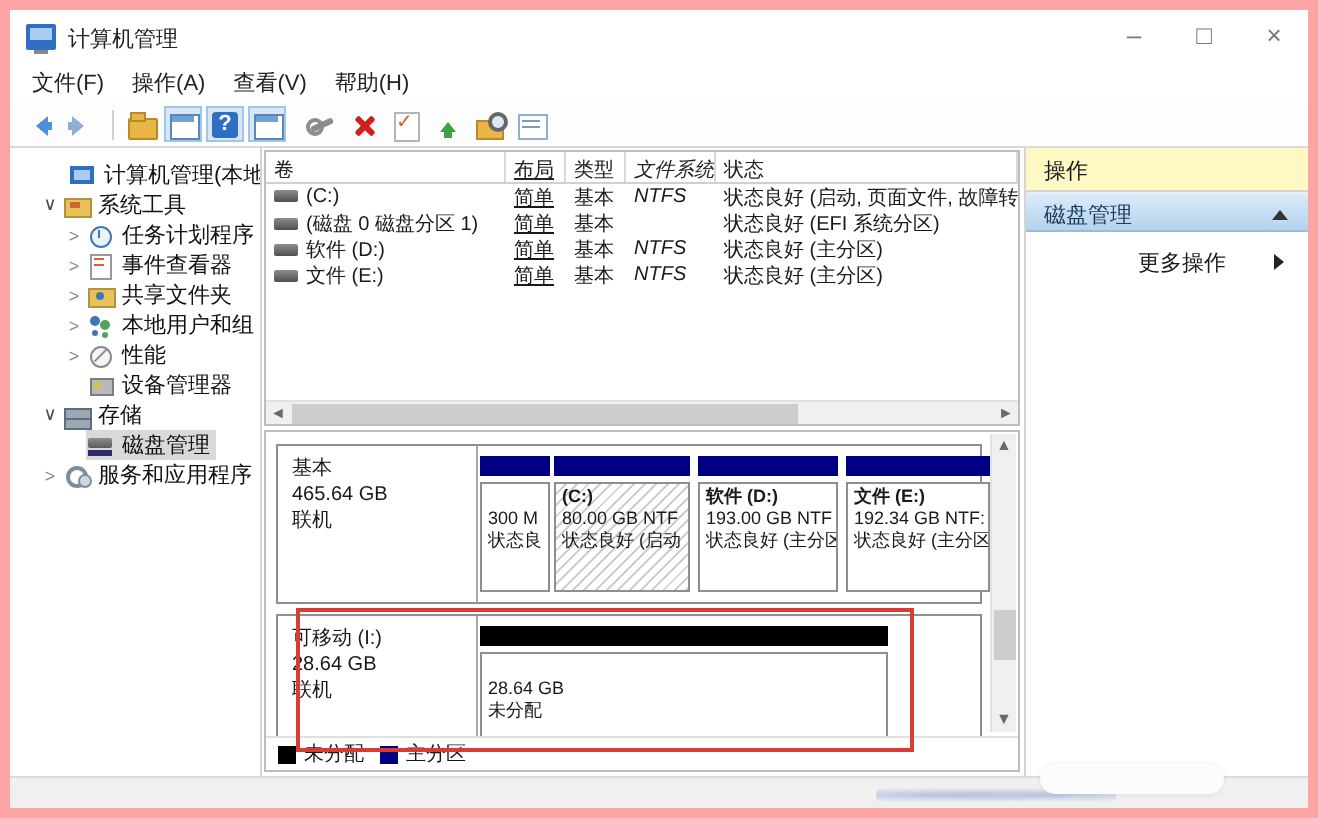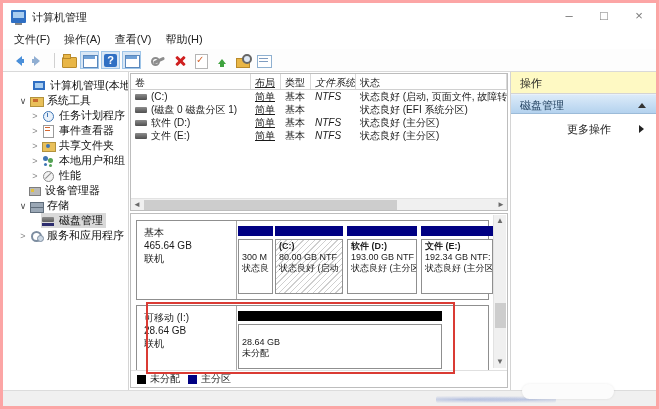--- a/index.html
+++ b/index.html
@@ -1,18 +1,18 @@
 <!DOCTYPE html>
 <html><head>
 <meta charset="utf-8">
 <style>
   * { margin:0; padding:0; box-sizing:border-box; }
   html,body { width:659px; height:409px; }
   body { font-family:"Liberation Sans","DejaVu Sans",sans-serif; font-size:11px; color:#1a1a1a; background:#fff; }
-  #win { position:relative; width:659px; height:409px; background:#fff; border:3px solid #fca5a5; overflow:hidden; }
+  #win { position:relative; width:659px; height:409px; background:#fff; border:5px solid #fca5a5; overflow:hidden; }
 
   
   #titlebar { position:absolute; left:0; top:0; right:0; height:27px; background:#fff; }
   #app-icon { position:absolute; left:8px; top:7px; width:15px; height:13px; background:#2f6fc3; border-radius:1px; }
   #app-icon:before { content:""; position:absolute; left:2px; top:2px; right:2px; height:6px; background:#a8cdf0; }
   #app-icon:after { content:""; position:absolute; left:4px; bottom:-2px; width:7px; height:2px; background:#888; }
   #title-text { position:absolute; left:29px; top:7px; font-size:11px; color:#222; }
   .win-ctrl { position:absolute; top:0; width:30px; height:26px; text-align:center; line-height:26px; color:#7a7a7a; font-size:13px; }
   #btn-min { right:72px; } #btn-max { right:37px; } #btn-close { right:2px; }
 
@@ -228,21 +228,21 @@
               <span class="tree-label">本地用户和组</span>
             </span>
           </div>
           <div class="tree-row" style="padding-left: 26px;">
             <span class="tree-arrow collapsed">&gt;</span>
             <span class="tree-wrap">
               <span class="ti ic-tree-performance"></span>
               <span class="tree-label">性能</span>
             </span>
           </div>
-          <div class="tree-row" style="padding-left: 12px; align-items: flex-end;">
+          <div class="tree-row" style="padding-left: 26px; align-items: flex-end;">
             <span class="tree-arrow none"></span>
             <span class="tree-wrap">
               <span class="ti ic-tree-device-manager"></span>
               <span class="tree-label">设备管理器</span>
             </span>
           </div>
           <div class="tree-row" style="padding-left: 14px;">
             <span class="tree-arrow expanded">∨</span>
             <span class="tree-wrap">
               <span class="ti ic-tree-storage"></span>

